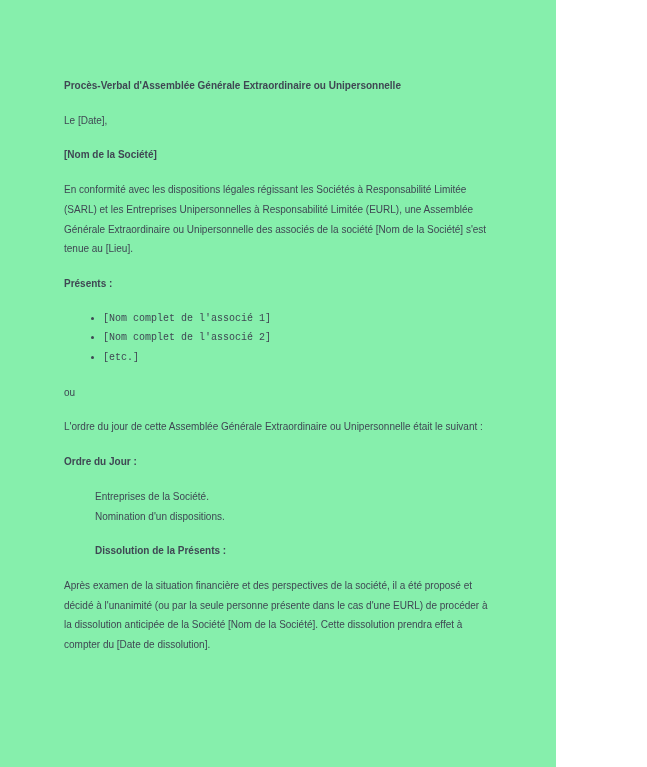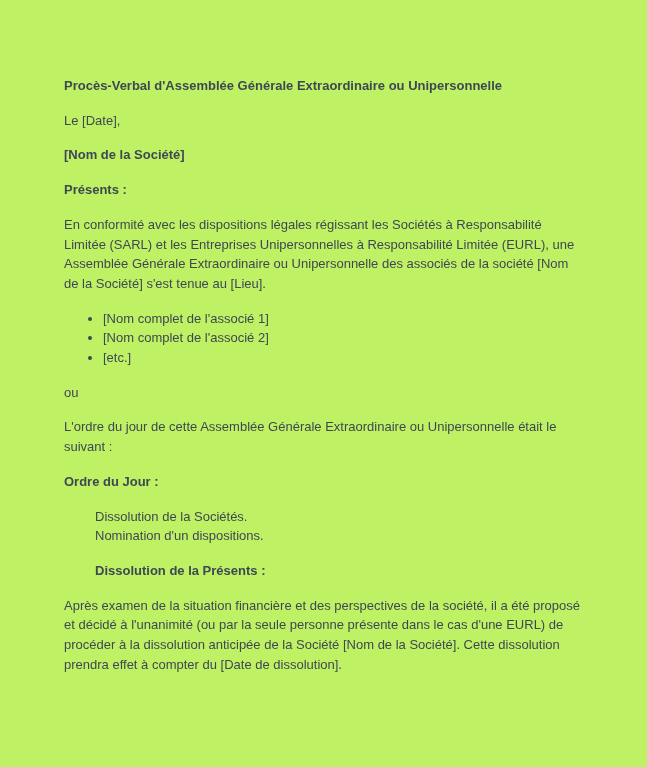--- a/index.html
+++ b/index.html
@@ -2,84 +2,85 @@
 <html><head>
 <meta charset="utf-8">
 <style>
   html, body {
     margin: 0;
     padding: 0;
     background: #ffffff;
   }
   .page {
     position: relative;
-    width: 647px;
+    width: 556px;
     height: 767px;
     box-sizing: border-box;
-    background: #bef264;
+    background: #86efac;
     overflow: hidden;
     font-family: "Liberation Sans", "DejaVu Sans", sans-serif;
-    font-size: 13px;
+    font-size: 10px;
     line-height: 19.7px;
     color: #3f4753;
     padding: 76px 63px 0 64px;
     -webkit-font-smoothing: antialiased;
   }
   .para {
     margin: 0 0 15px 0;
   }
   .bold {
     font-weight: bold;
   }
   ul.doc-list {
     margin: 0 0 15px 0;
     padding: 0 0 0 39px;
     list-style-type: disc;
   }
   ul.doc-list li {
     margin: 0;
     padding: 0;
+    font-family: Liberation Mono, monospace;
   }
   .indent {
     margin-left: 31px;
   }
   .tight {
     margin: 0;
   }
 </style>
 </head>
 <body>
 
 <div class="page">
 
   <p class="para bold">Procès-Verbal d'Assemblée Générale Extraordinaire ou Unipersonnelle</p>
 
   <p class="para">Le [Date],</p>
 
   <p class="para bold">[Nom de la Société]</p>
 
+  <p class="para">En conformité avec les dispositions légales régissant les Sociétés à Responsabilité Limitée (SARL) et les Entreprises Unipersonnelles à Responsabilité Limitée (EURL), une Assemblée Générale Extraordinaire ou Unipersonnelle des associés de la société [Nom de la Société] s'est tenue au [Lieu].</p>
+
   <p class="para bold">Présents :</p>
-
-  <p class="para">En conformité avec les dispositions légales régissant les Sociétés à Responsabilité Limitée (SARL) et les Entreprises Unipersonnelles à Responsabilité Limitée (EURL), une Assemblée Générale Extraordinaire ou Unipersonnelle des associés de la société [Nom de la Société] s'est tenue au [Lieu].</p>
 
   <ul class="doc-list">
     <li>[Nom complet de l'associé 1]</li>
     <li>[Nom complet de l'associé 2]</li>
     <li>[etc.]</li>
   </ul>
 
   <p class="para">ou</p>
 
 
   <p class="para">L'ordre du jour de cette Assemblée Générale Extraordinaire ou Unipersonnelle était le suivant :</p>
 
   <p class="para bold">Ordre du Jour :</p>
 
   <div class="para indent">
-    <p class="tight">Dissolution de la Sociétés.</p>
+    <p class="tight">Entreprises de la Société.</p>
     <p class="tight">Nomination d'un dispositions.</p>
   </div>
 
 
   <p class="para bold indent">Dissolution de la Présents :</p>
 
   <p class="para">Après examen de la situation financière et des perspectives de la société, il a été proposé et décidé à l'unanimité (ou par la seule personne présente dans le cas d'une EURL) de procéder à la dissolution anticipée de la Société [Nom de la Société]. Cette dissolution prendra effet à compter du [Date de dissolution].</p>
 
 </div>
 

